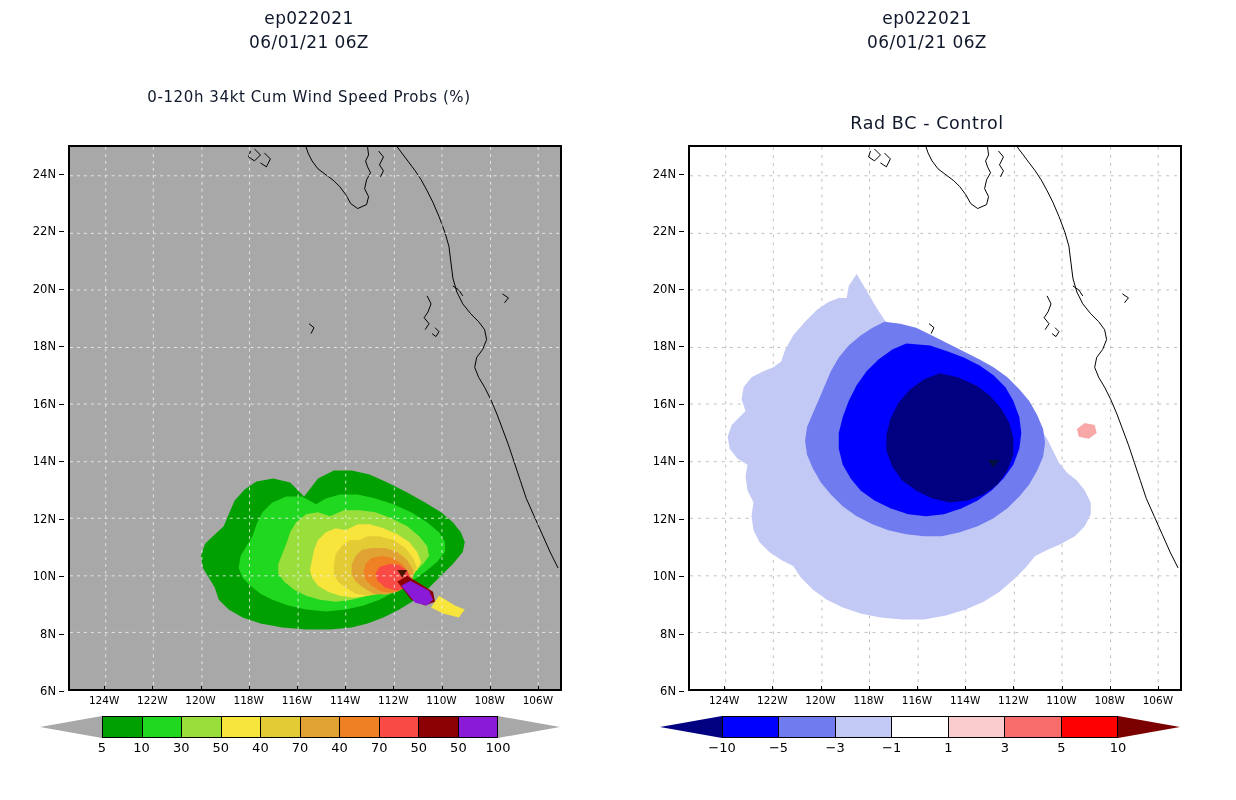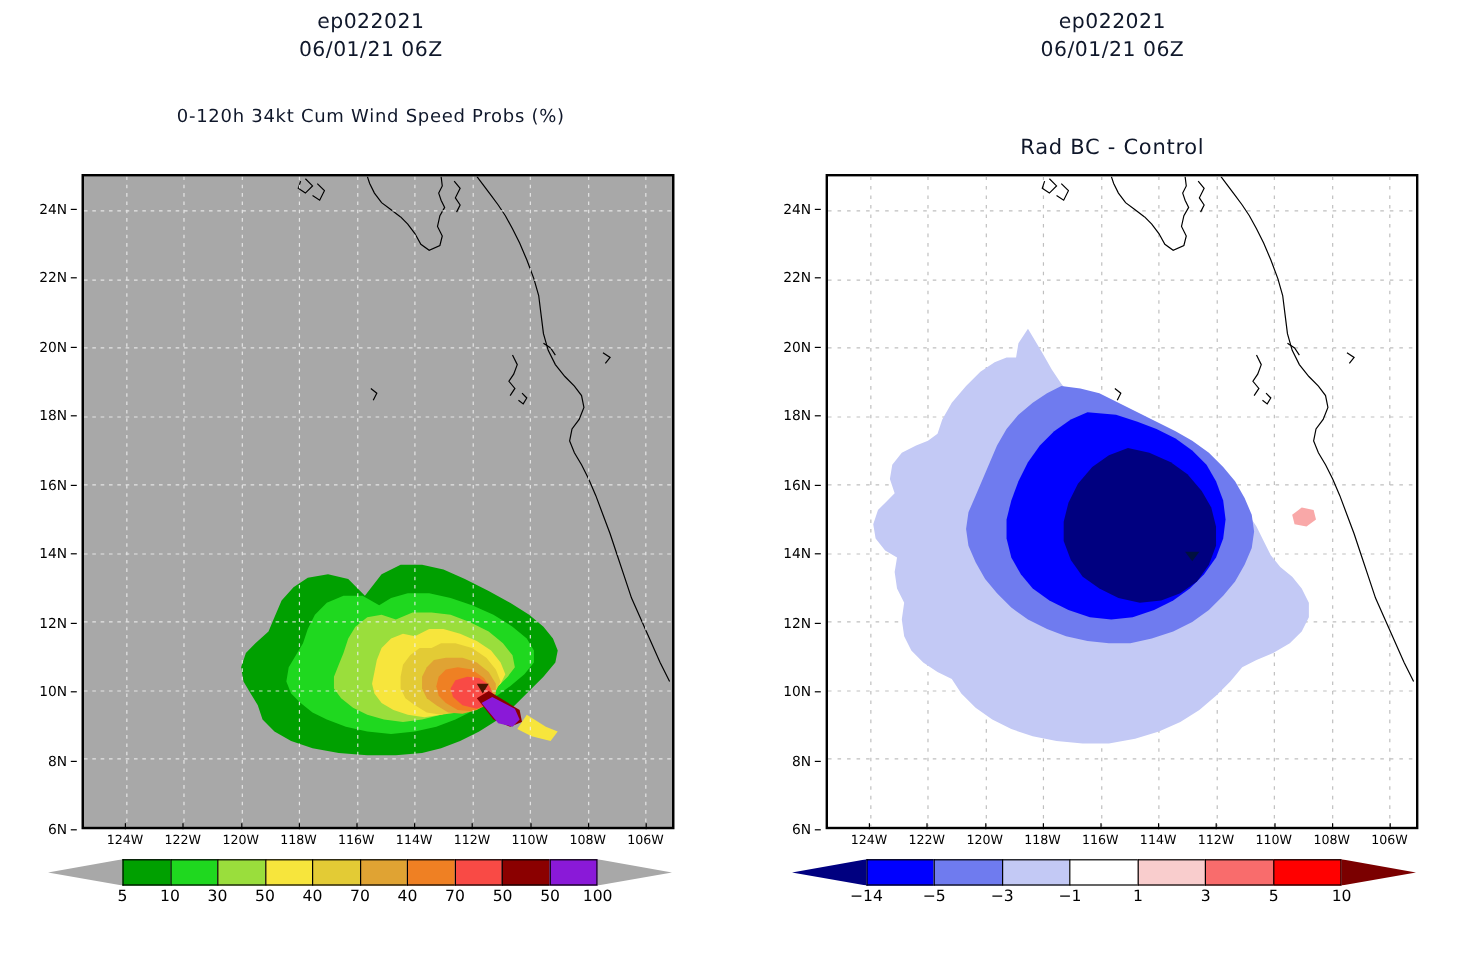--- a/index.html
+++ b/index.html
@@ -323,21 +323,21 @@
       <div class="cbar-band" style="background:#c3c9f5"></div>
       <div class="cbar-band" style="background:#ffffff"></div>
       <div class="cbar-band" style="background:#f9cdcd"></div>
       <div class="cbar-band" style="background:#f96c6c"></div>
       <div class="cbar-band" style="background:#ff0000"></div>
       <svg class="arrow-r" viewBox="0 0 62 22" preserveAspectRatio="none">
         <polygon points="0,0 0,22 62,11" fill="#7b0000"></polygon>
       </svg>
     </div>
     <div class="cbar-ticks" id="cbar-right-ticks">
-        <div class="cbar-tick" style="left: 62px;">−14</div>
+        <div class="cbar-tick" style="left: 62px;">−10</div>
         <div class="cbar-tick" style="left: 118.571px;">−5</div>
         <div class="cbar-tick" style="left: 175.143px;">−3</div>
         <div class="cbar-tick" style="left: 231.714px;">−1</div>
         <div class="cbar-tick" style="left: 288.286px;">1</div>
         <div class="cbar-tick" style="left: 344.857px;">3</div>
         <div class="cbar-tick" style="left: 401.429px;">5</div>
         <div class="cbar-tick" style="left: 458px;">10</div>
       </div>
   </div>
 

